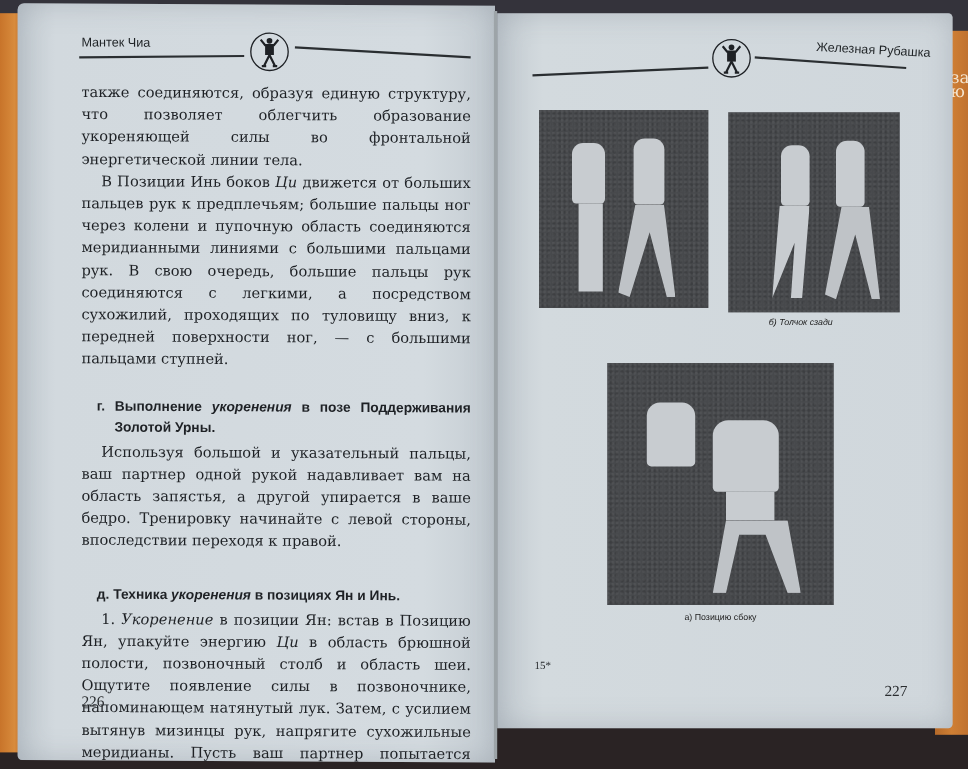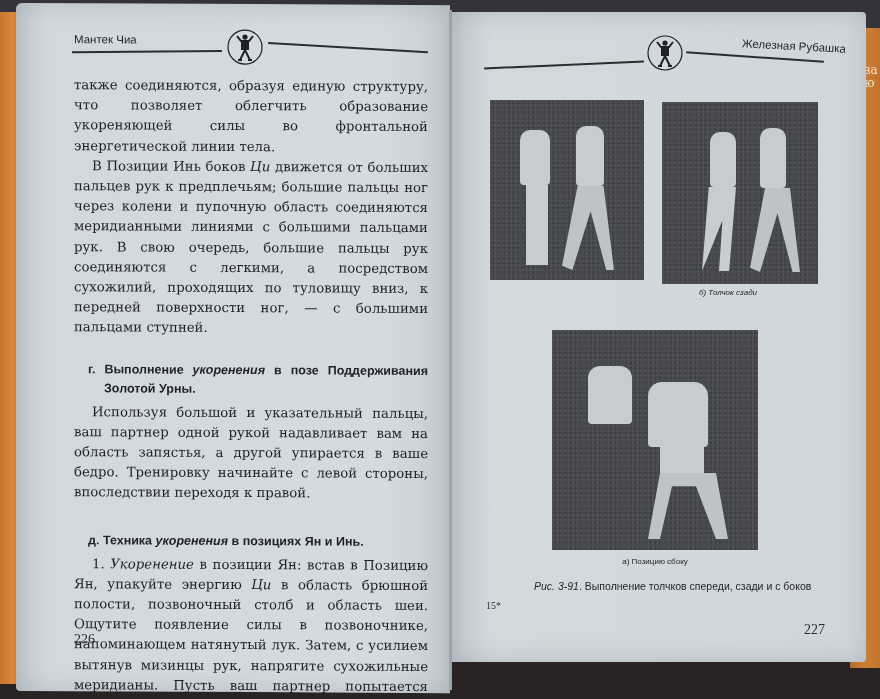--- a/index.html
+++ b/index.html
@@ -13,21 +13,21 @@
   .bg-bottom { position: absolute; left: 0; bottom: 0; width: 880px; height: 40px; background: #2a2324; }
   .cover-left {
     position: absolute; left: 0; top: 12px; width: 22px; height: 672px;
     background: linear-gradient(90deg, #c8742a, #d88b3c 60%, #b9692a);
   }
   .cover-right {
     position: absolute; left: 850px; top: 28px; width: 30px; height: 640px;
     background: linear-gradient(90deg, #b56a2a, #cf7f34 50%, #c07230);
   }
   .cover-right .spine-frag {
-    position: absolute; left: 14px; top: 36px; font-size: 12px; color: #f3e4cf; line-height: 13px;
+    position: absolute; left: 14px; top: 36px; font-size: 15px; color: #f3e4cf; line-height: 13px;
     white-space: pre;
   }
   .page {
     position: absolute; background: #cfd6dc; box-shadow: inset 0 0 25px rgba(120,130,140,0.35);
   }
   .page-left {
     left: 16px; top: 4px; width: 434px; height: 688px;
     transform: skewY(0.3deg);
     border-radius: 6px 0 0 4px;
     background: linear-gradient(90deg, #c3cbd1 0%, #d2d9de 8%, #d4dbe0 85%, #c4ccd2 100%);
@@ -131,17 +131,16 @@
   <div class="cap" style="left:198px; top:276px; width:156px;font-style:italic;">б) Толчок сзади</div>
 
   <div class="photo" style="left:100px; top:318px; width:206px; height:220px;">
     <div class="fig" style="left:36px; top:36px; width:44px; height:58px; border-radius:12px 12px 4px 4px;"></div>
     <div class="fig" style="left:96px; top:52px; width:60px; height:65px; border-radius:14px 14px 4px 4px;"></div>
     <div class="fig" style="left:108px; top:117px; width:44px; height:26px;"></div>
     <div class="fig dark" style="left:96px; top:143px; width:80px; height:66px; clip-path:polygon(15% 0,85% 0,100% 100%,85% 100%,60% 20%,30% 20%,15% 100%,0 100%);"></div>
   </div>
   <div class="cap" style="left:100px; top:545px; width:206px;">а) Позицию сбоку</div>
 
-  <div class="fig-caption" style="left:82px; top:568px;"><i>Рис. 3-91</i><span>. Выполнение толчков спереди, сзади и с боков</span></div>
 
   <div class="signature" style="left:34px; top:588px;">15*</div>
   <div class="page-num" style="left:352px; top:610px;">227</div>
 </div>
 
 </body></html>

